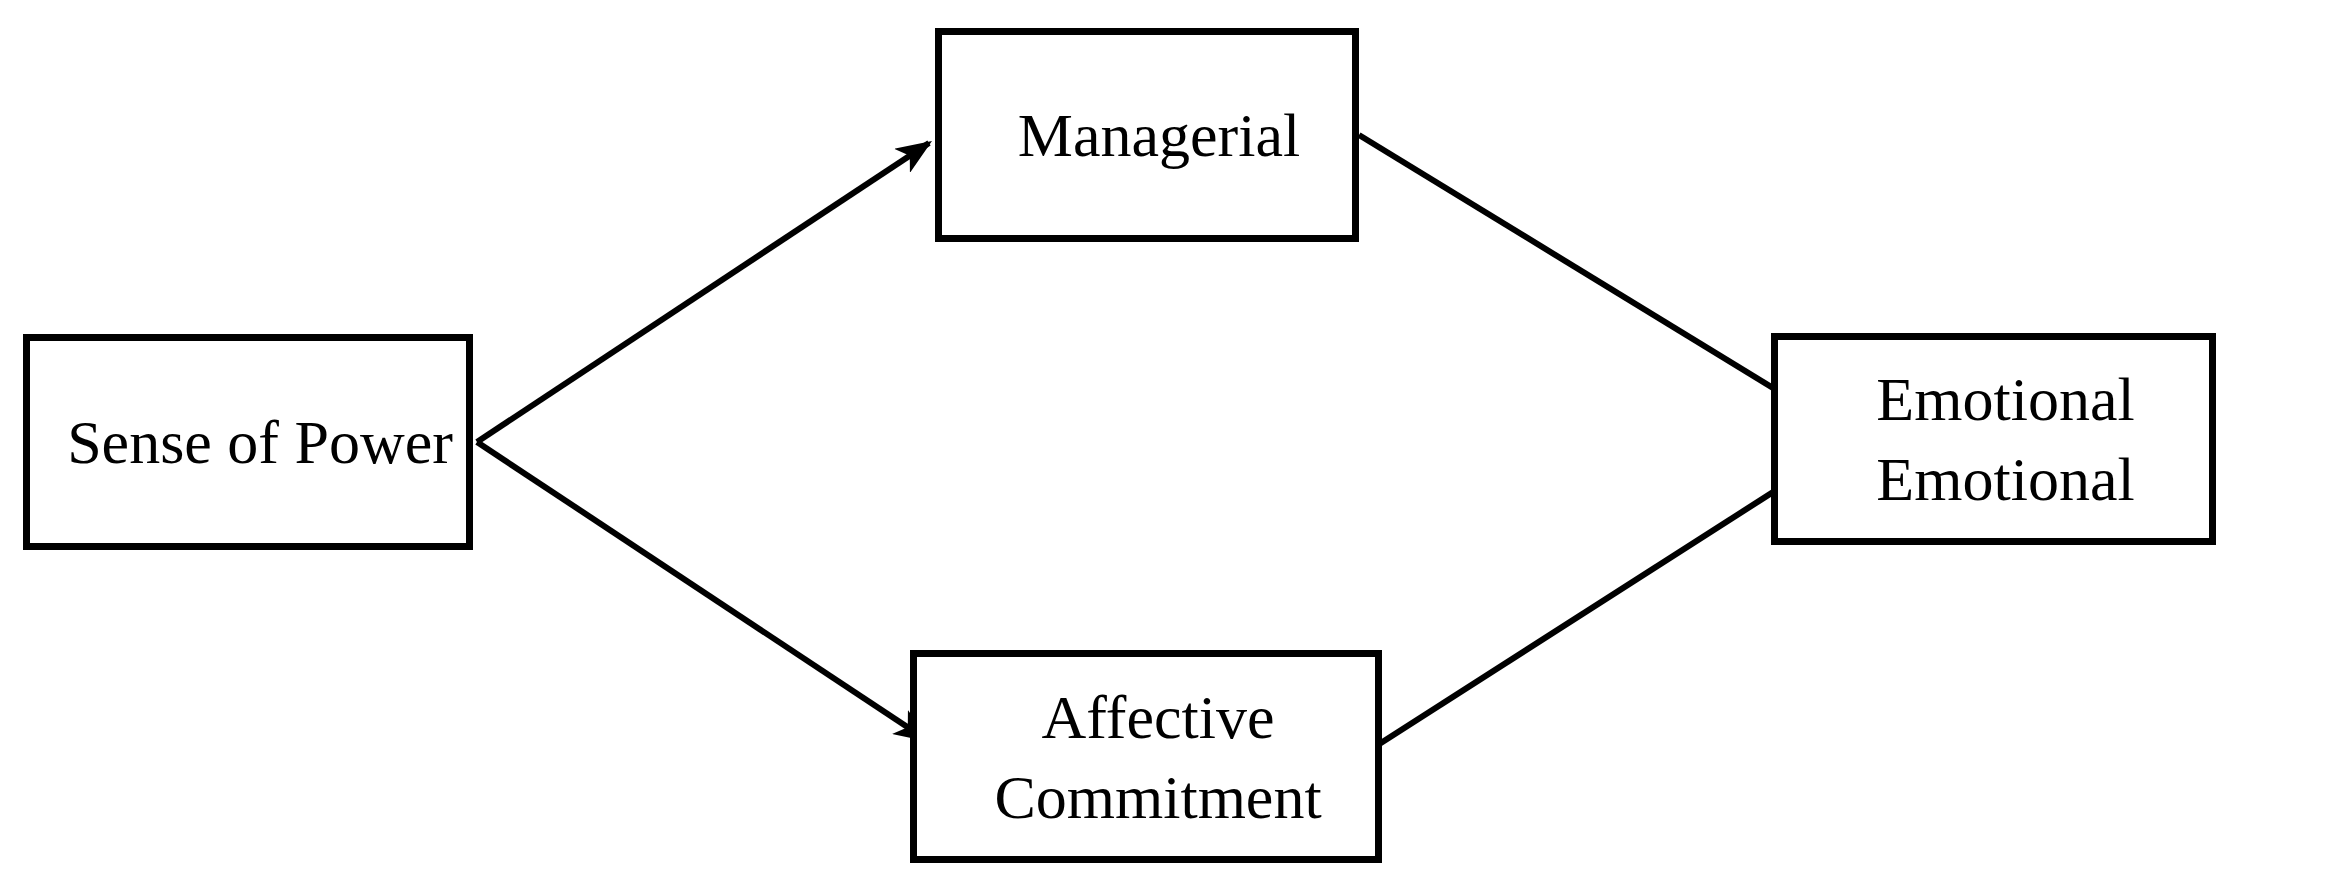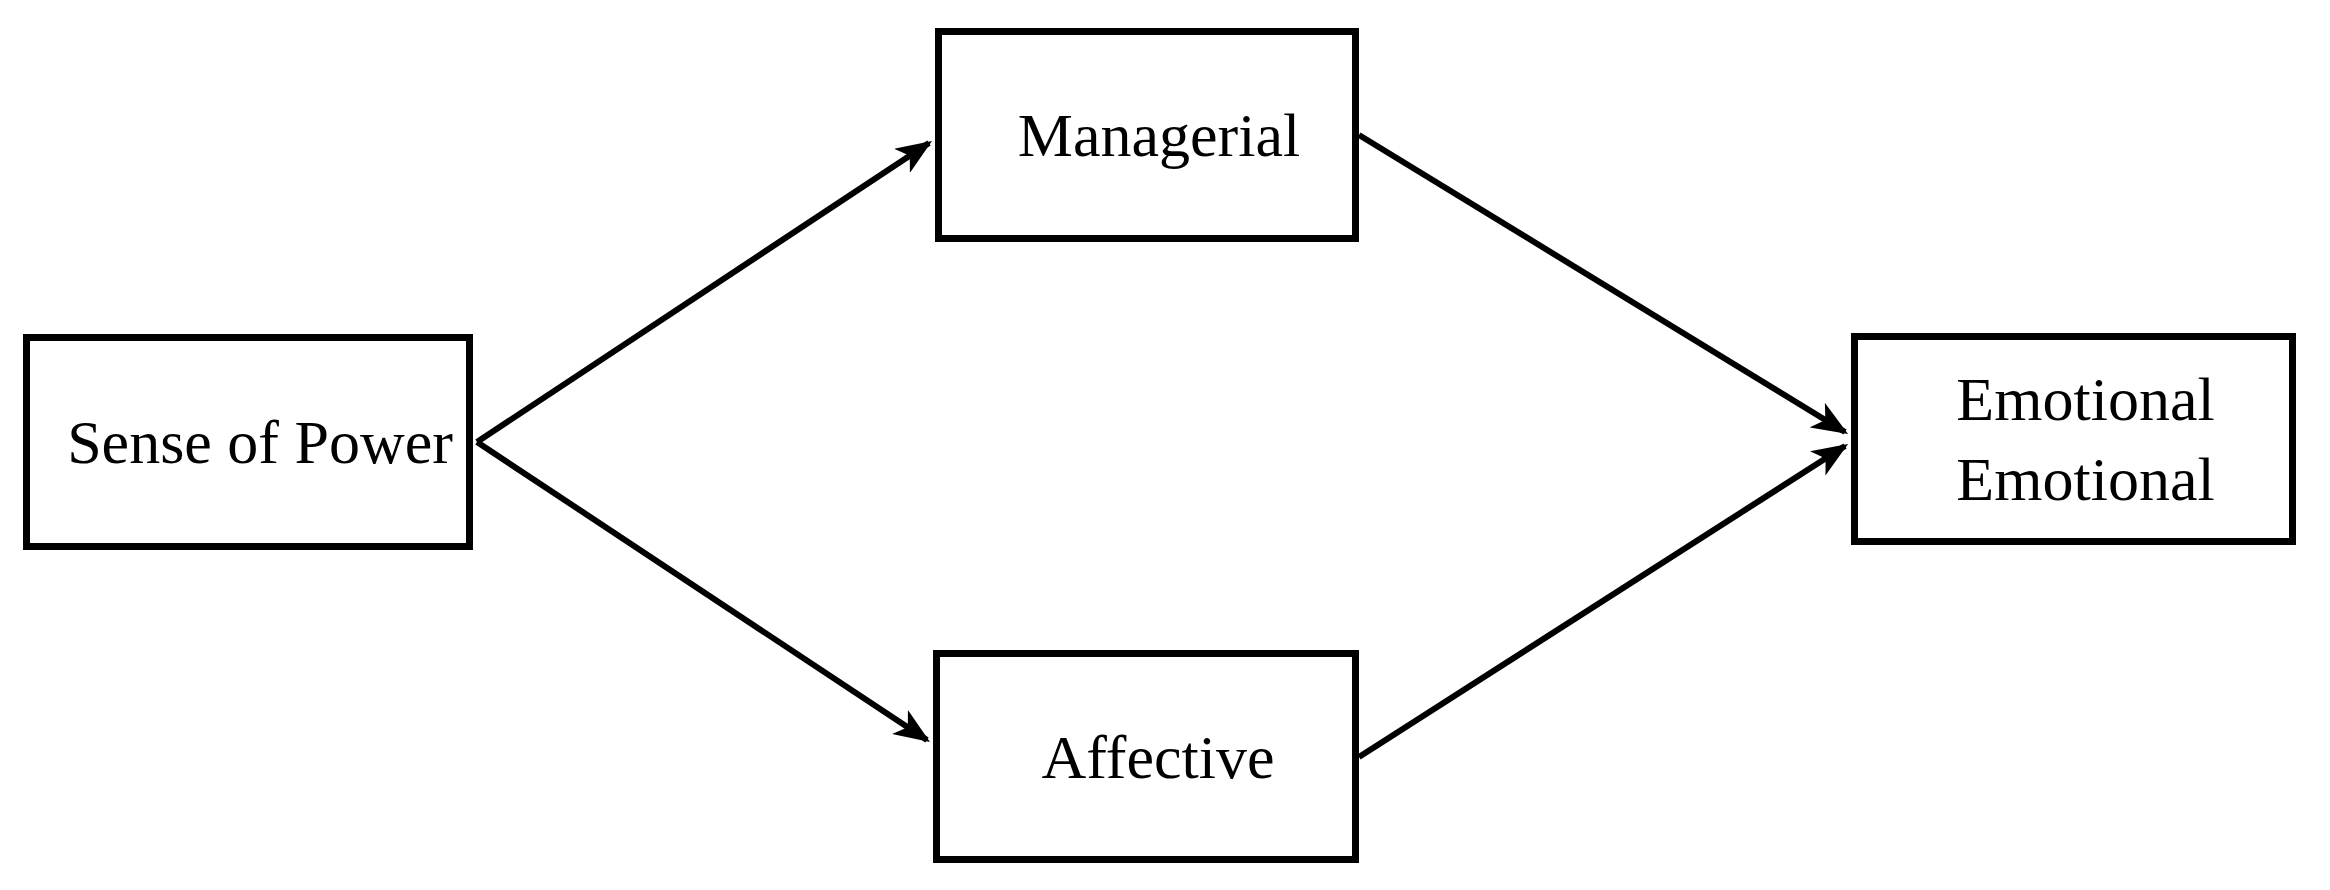--- a/index.html
+++ b/index.html
@@ -34,22 +34,22 @@
     align-items: center;
     justify-content: center;
     text-align: center;
     font-size: 62px;
     line-height: 80px;
     white-space: nowrap;
     padding-left: 24px;
   }
   .node-sop { left: 23px;   top: 334px; width: 450px; height: 216px; }
   .node-mse { left: 935px;  top: 28px;  width: 424px; height: 214px; }
-  .node-ac  { left: 933px;  top: 650px; width: 426px; height: 213px; }
-  .node-ee  { left: 1851px; top: 333px; width: 445px; height: 212px; }
+  .node-ac  { left: 910px;  top: 650px; width: 472px; height: 213px; }
+  .node-ee  { left: 1771px; top: 333px; width: 445px; height: 212px; }
 </style>
 </head>
 <body>
 
 <div class="canvas">
 
   <svg class="arrow-layer" viewBox="0 0 2330 890" xmlns="http://www.w3.org/2000/svg" aria-hidden="true">
     <defs>
       <marker id="arrowhead" viewBox="0 0 10 8" refX="9" refY="4" markerWidth="6" markerHeight="4.8" orient="auto">
         <path d="M0,0 L10,4 L0,8 L2.6,4 Z" fill="#000000"></path>
@@ -64,20 +64,21 @@
   <div class="node node-sop">
     <span>Sense of Power</span>
   </div>
 
   <div class="node node-mse">
     <span>Managerial</span>
   </div>
 
   <div class="node node-ac">
     <span>Affective</span>
+    <span>Commitment</span>
   </div>
 
   <div class="node node-ee">
     <span>Emotional</span>
     <span>Emotional</span>
   </div>
 
 </div>
 
 </body></html>

